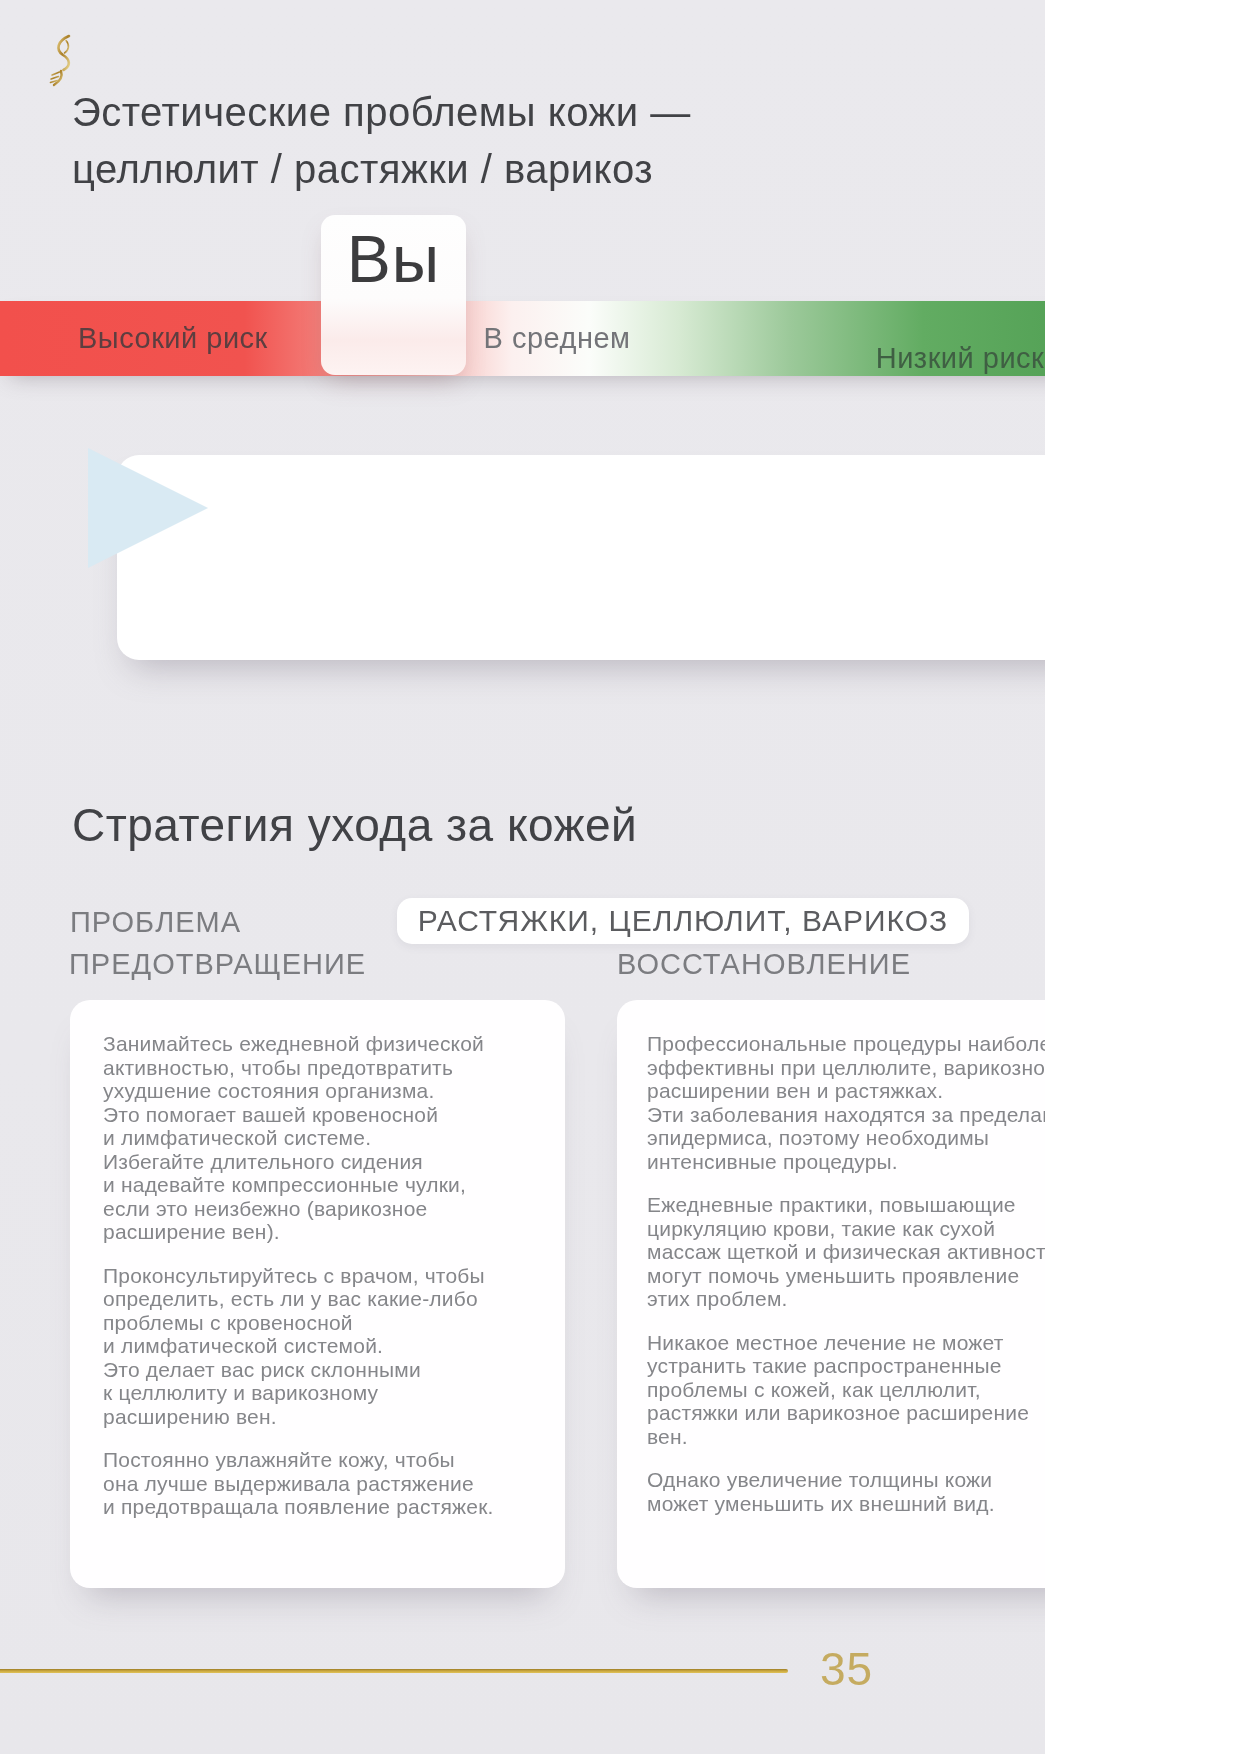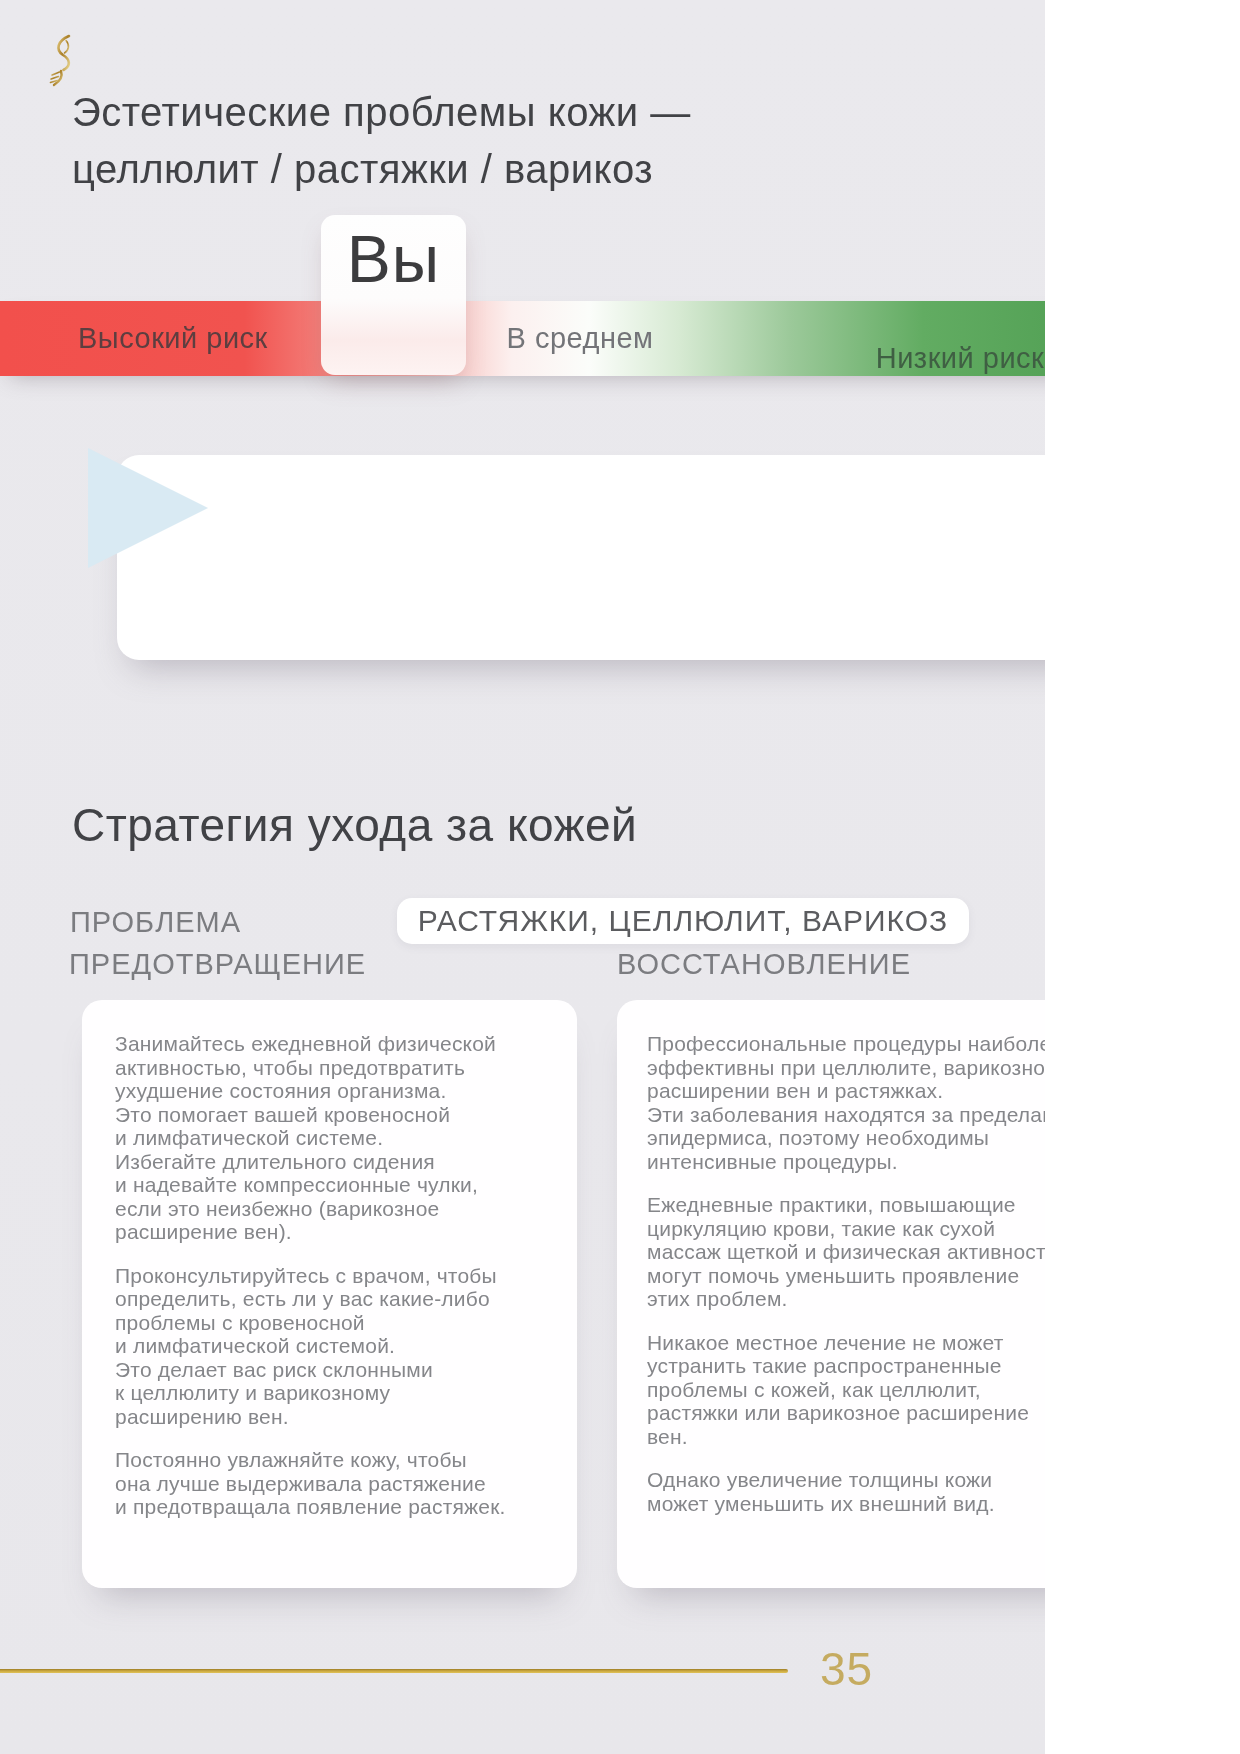--- a/index.html
+++ b/index.html
@@ -10,21 +10,21 @@
   .logo{position:absolute;left:46px;top:34px;width:32px;height:54px;}
   .page-title{position:absolute;left:72px;top:84px;font-size:40px;line-height:57px;font-weight:200;color:#414246;letter-spacing:.5px;white-space:pre-line;}
 
   
   .risk-bar{position:absolute;left:0;top:301px;width:1112px;height:75px;
     border-radius:0 26px 26px 0;
     background:linear-gradient(90deg,#f2504c 0%,#f1534f 22%,#f5a9a4 36%,#fcf0ef 46%,#fbfdfa 53%,#d7ead3 61%,#9cc99a 71%,#62ac62 83%,#4f9e52 100%);
     box-shadow:0 10px 22px -10px rgba(110,100,110,.45);}
   .risk-label{position:absolute;top:0;height:75px;display:flex;align-items:center;font-size:29px;font-weight:300;letter-spacing:.5px;}
   .risk-label.high{left:78px;color:#5d3e40;}
-  .risk-label.medium{left:475px;width:210px;justify-content:center;color:#737478;}
+  .risk-label.medium{left:452px;width:210px;justify-content:center;color:#737478;}
   .risk-label.low{left:855px;width:210px;justify-content:center;color:#3f5f43;margin-top:20px;}
 
   .you-card{position:absolute;left:321px;top:215px;width:145px;height:160px;border-radius:14px;
     background:linear-gradient(180deg,#fefefe 0%,#fdfcfc 52%,#fbebea 78%,#fdf3f2 100%);
     box-shadow:0 12px 26px -8px rgba(140,100,105,.35);z-index:4;
     display:flex;justify-content:center;}
   .you-card .you{margin-top:6px;font-size:66px;font-weight:100;color:#3c3c3e;letter-spacing:1px;text-align:center;}
 
   
   .callout-card{position:absolute;left:117px;top:455px;width:990px;height:205px;border-radius:22px;
@@ -41,21 +41,21 @@
   .label-problem{left:70px;top:906px;}
   .label-prevention{left:69px;top:948px;}
   .label-restoration{left:617px;top:948px;}
   .problem-pill{position:absolute;left:397px;top:898px;width:572px;height:46px;border-radius:15px;background:#ffffff;
     box-shadow:0 3px 8px rgba(80,80,100,.08);
     display:flex;align-items:center;justify-content:center;
     font-size:30px;font-weight:300;letter-spacing:1px;color:#5b5c5f;}
 
   .strategy-card{position:absolute;top:1000px;height:588px;border-radius:20px;background:#fffeff;
     box-shadow:0 24px 34px -18px rgba(105,98,115,.35);box-sizing:border-box;}
-  .card-prevention{left:82px;width:495px;padding:32px 26px 16px 33px;}
+  .card-prevention{left:70px;width:495px;padding:32px 26px 16px 33px;}
   .card-restoration{left:617px;width:494px;padding:32px 9px 0 30px;}
   .strategy-card p{margin:0 0 20px 0;font-size:21px;line-height:23.5px;font-weight:300;color:#85868a;white-space:pre-line;letter-spacing:.2px;}
 
   
   .footer-line{position:absolute;left:0;top:1669px;width:788px;height:4px;
     background:linear-gradient(180deg,#9d7c25 0%,#c9a63e 45%,#e0c258 100%);border-radius:0 2px 2px 0;}
   .page-number{position:absolute;left:820px;top:1642px;font-size:46px;font-weight:200;color:#c5ab60;letter-spacing:1px;}
 </style>
 </head>
 <body>

